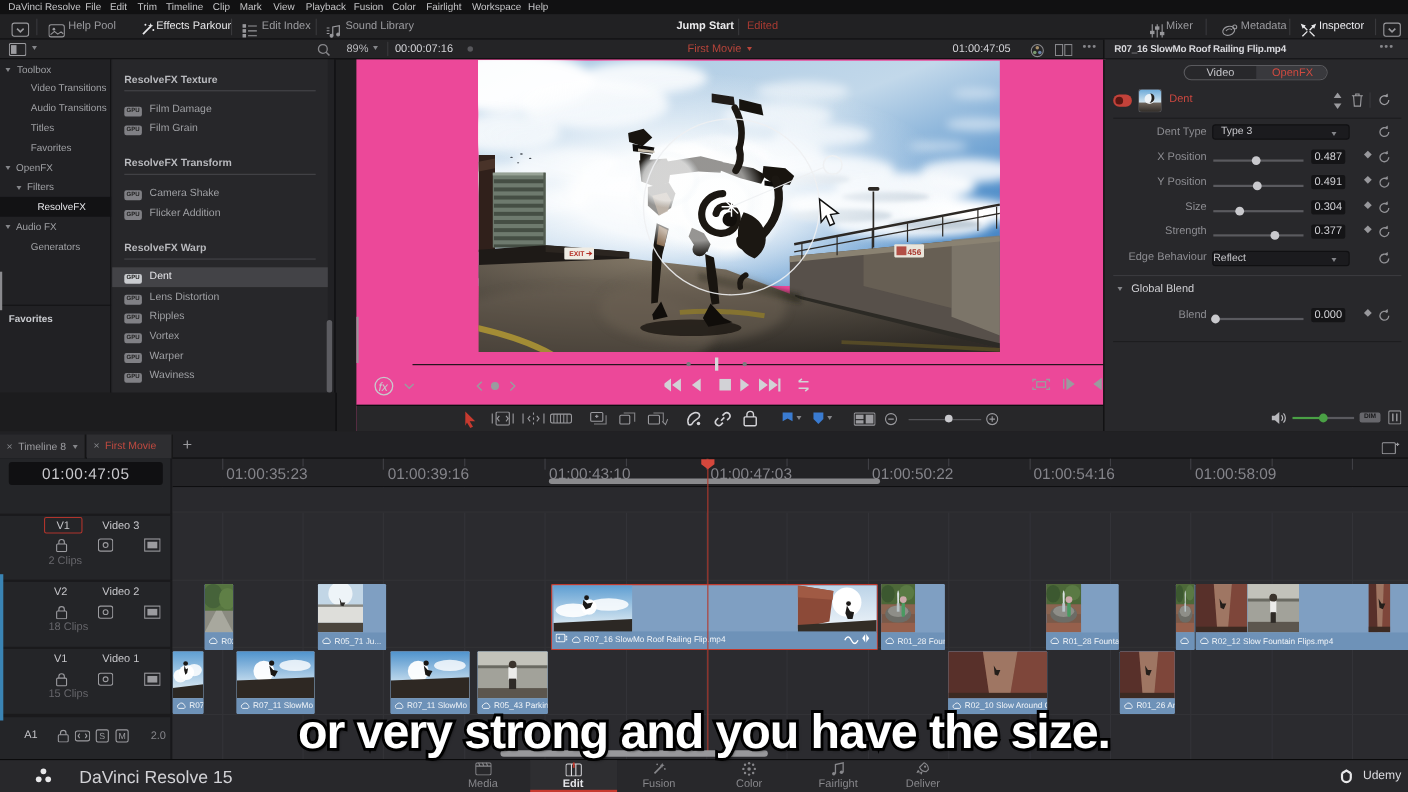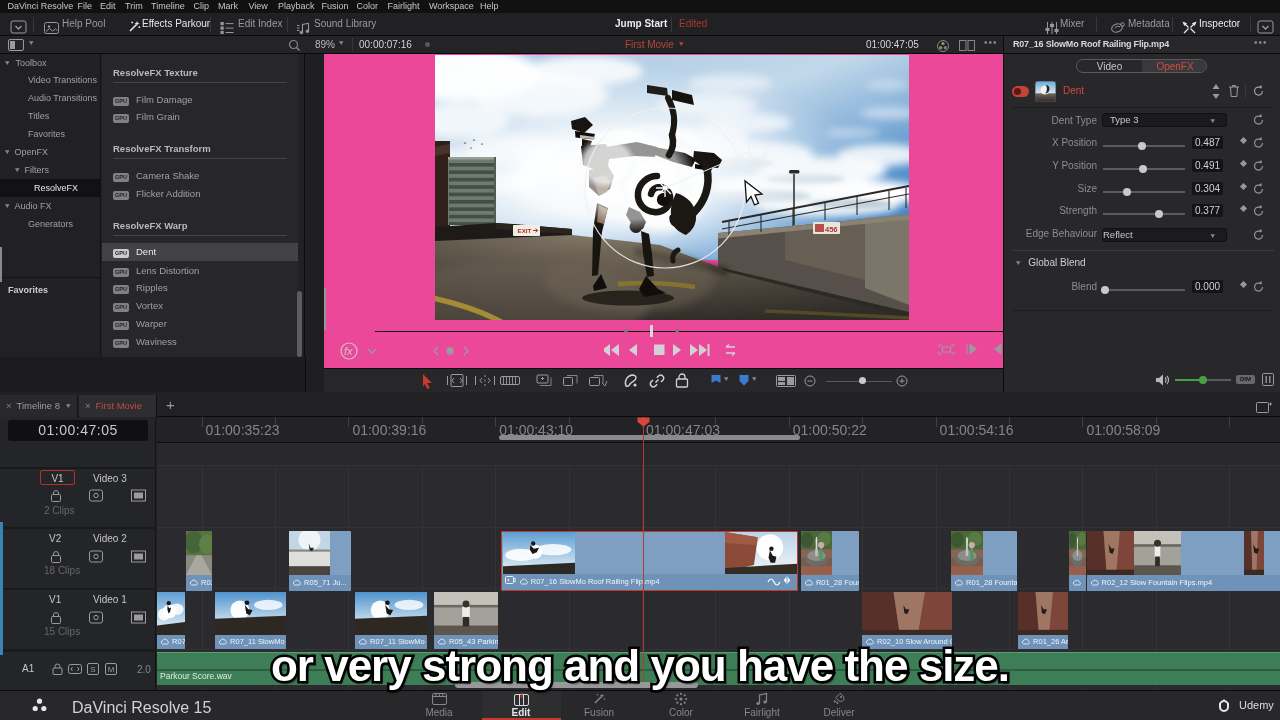--- a/index.html
+++ b/index.html
@@ -730,25 +730,20 @@
         <div class="gline" style="left:778.6px"></div>
         <div class="gline" style="left:852px"></div>
         <div class="gline" style="left:925.4px"></div>
         <div class="gline" style="left:998.8px"></div>
         <div class="gline" style="left:1072.2px"></div>
       <div class="abs" style="left:0;top:0;width:1123px;height:23px;background:#29292d;border-bottom:1px solid #323236"></div>
       <div class="abs" style="left:0;top:84px;width:1123px;height:1px;background:#323236"></div>
       <div class="abs" style="left:0;top:145px;width:1123px;height:1px;background:#323236"></div>
       <div class="abs" style="left:0;top:206px;width:1123px;height:1px;background:#323236"></div>
     </div>
-    <div class="abs" style="left:157px;top:260px;width:1123px;height:33px;background:#3e7e57">
-      <div class="abs" style="left:0;top:0;width:1123px;height:1px;background:#55a173"></div>
-      <div class="abs" style="left:0;top:17px;width:1123px;height:1.5px;background:#2e5e41"></div>
-      <div class="abs" style="left:3px;top:19px;color:#dcebe2;font-size:8.5px">Parkour Score.wav</div>
-    </div>
     <div class="abs" id="clips" style="left:0;top:0;width:1280px;height:298px">
         <div class="clip" style="left:186px;top:139.3px;width:26px;height:59.4px;background:#7f9fc2;">
           <div class="abs" style="left:0px;top:0;width:26px;height:44px;overflow:hidden">
             <svg width="26" height="44" viewBox="0 0 26 44" preserveAspectRatio="none" style="position:absolute;left:0;top:0">
               <rect width="26" height="44" fill="#8a8a80"></rect>
               <rect width="26" height="24.200000000000003" fill="#55743f"></rect>
               <ellipse cx="7.8" cy="11.0" rx="9.1" ry="11.0" fill="#46633a"></ellipse>
               <ellipse cx="20.8" cy="13.2" rx="7.8" ry="9.68" fill="#5f7f46"></ellipse>
               <path d="M0 44L10.4 24.200000000000003L15.6 24.200000000000003L26 44Z" fill="#a8a89e"></path>
             </svg>

